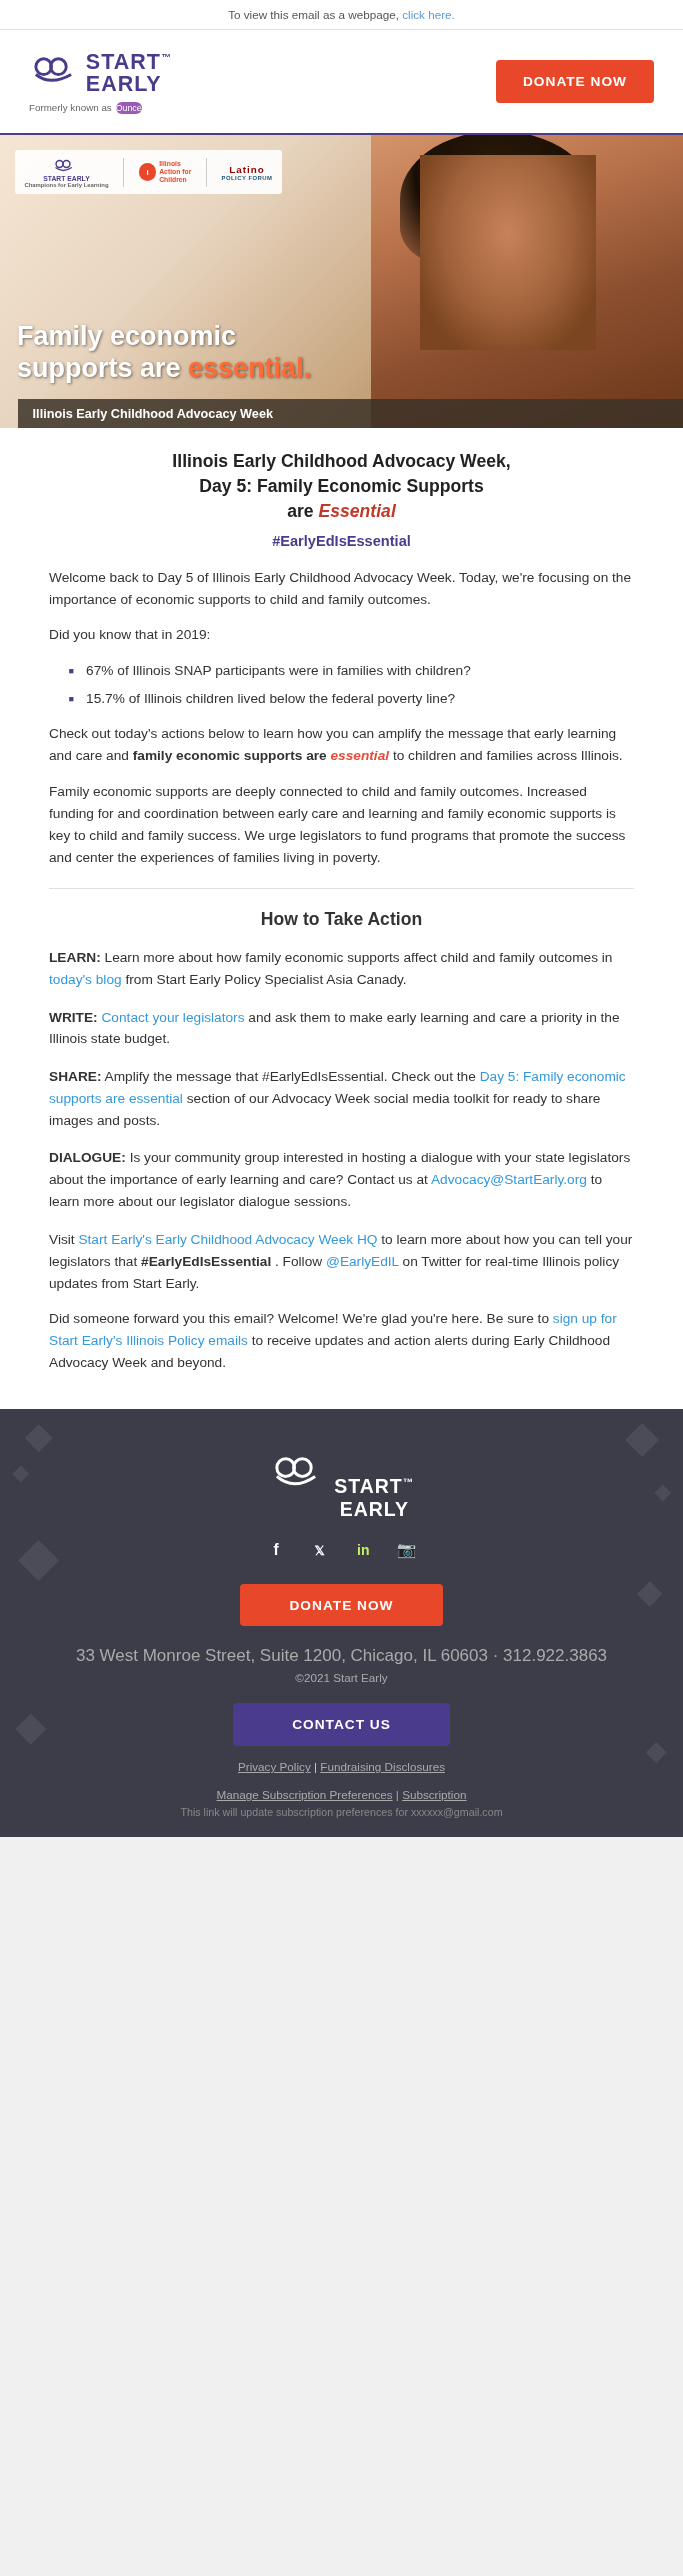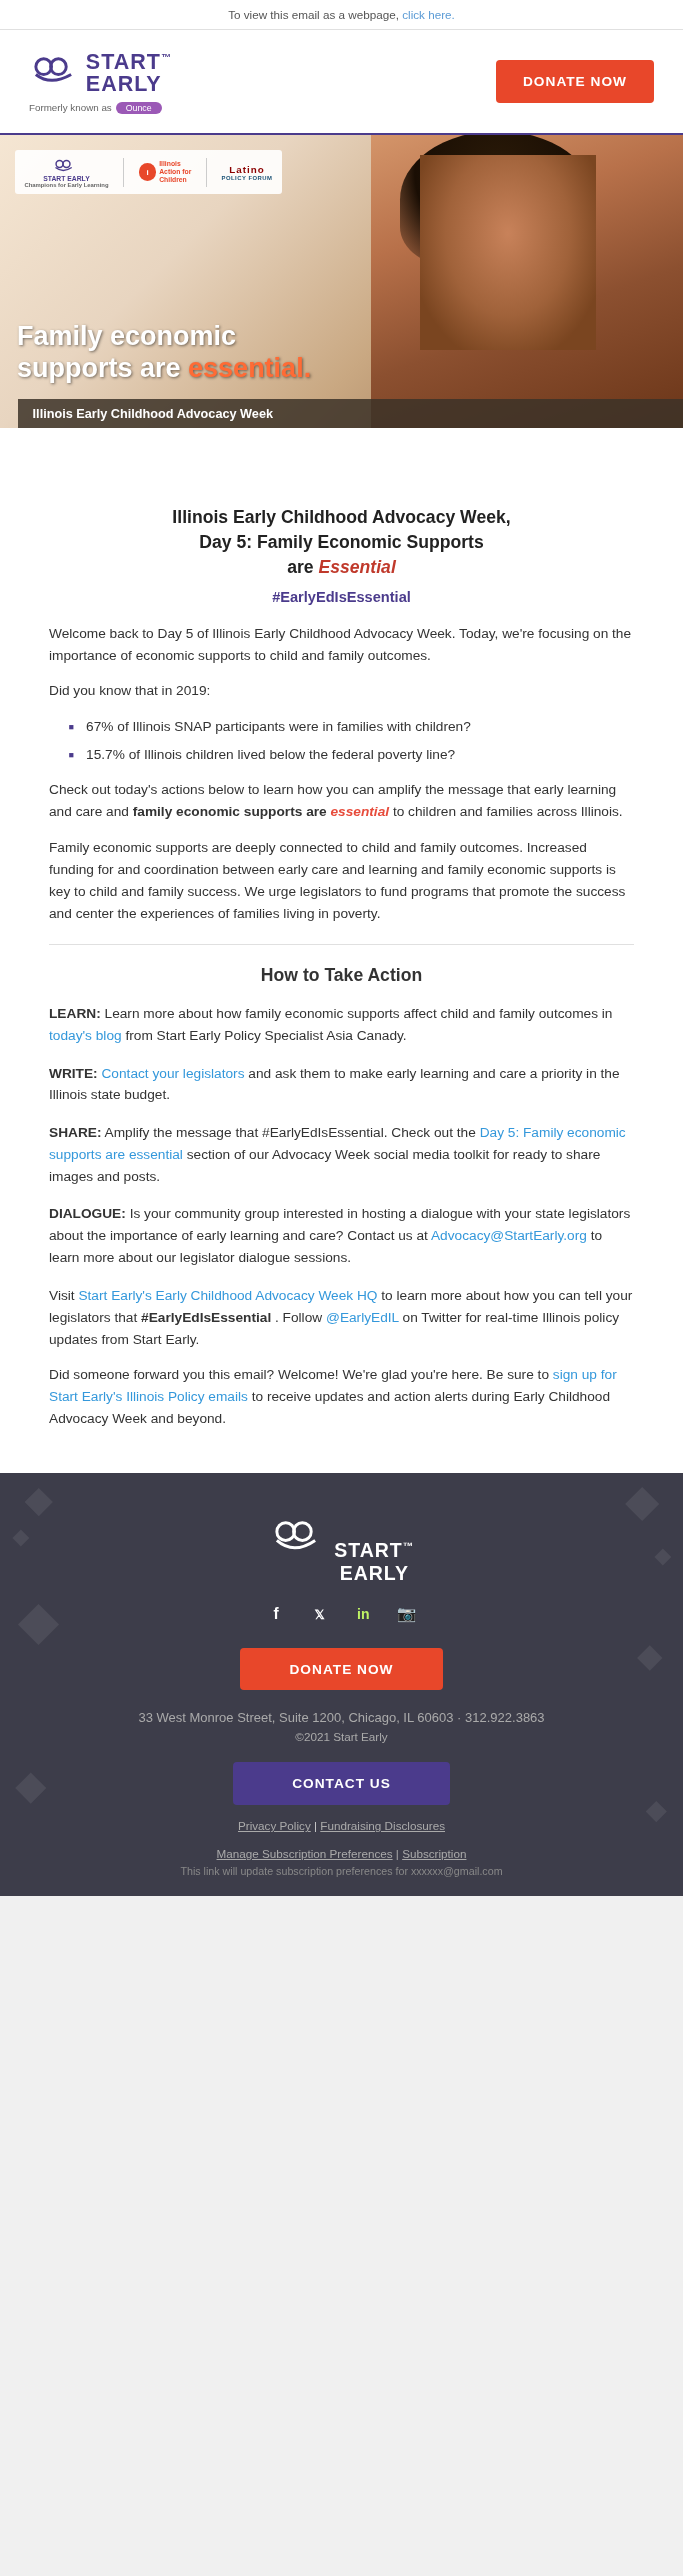--- a/index.html
+++ b/index.html
@@ -70,21 +70,21 @@
       color: #666;
       margin-top: 3.9px;
       display: flex;
       align-items: center;
       gap: 3.9px;
     }
     .formerly-badge {
       background: #9b59b6;
       color: white;
       border-radius: 9.8px;
-      padding: 1px 10px;
+      padding: 1px 0;
       font-size: 8.8px;
     }
     .donate-btn {
       background: #e8472a;
       color: white;
       font-weight: 900;
       font-size: 13.7px;
       letter-spacing: 1px;
       padding: 13.7px 27px;
       border: none;
@@ -146,23 +146,22 @@
       right: 0;
       background: rgba(60,50,40,0.85);
       color: white;
       padding: 7.8px 14.6px;
       font-size: 12.7px;
       font-weight: bold;
     }
 
     
     .main-content {
-      padding: 29px 49px;
+      padding: 21px 49px;
       background: #ffffff;
-      margin-top: 48px;
     }
     .article-title {
       text-align: center;
       font-size: 17.6px;
       font-weight: 900;
       color: #222;
       margin-bottom: 9.8px;
       line-height: 1.4;
     }
     .article-title .essential-purple {
@@ -278,21 +277,21 @@
       letter-spacing: 1px;
       padding: 13.7px 49px;
       border: none;
       border-radius: 3.9px;
       cursor: pointer;
       margin-bottom: 19.5px;
       display: inline-block;
       text-decoration: none;
     }
     .footer-address {
-      font-size: 13px;
+      font-size: 17px;
       color: #aaa;
       margin-bottom: 4.9px;
     }
     .footer-copyright {
       font-size: 11.7px;
       color: #aaa;
       margin-bottom: 19.5px;
     }
     .contact-btn {
       background: #4b3b8c;

